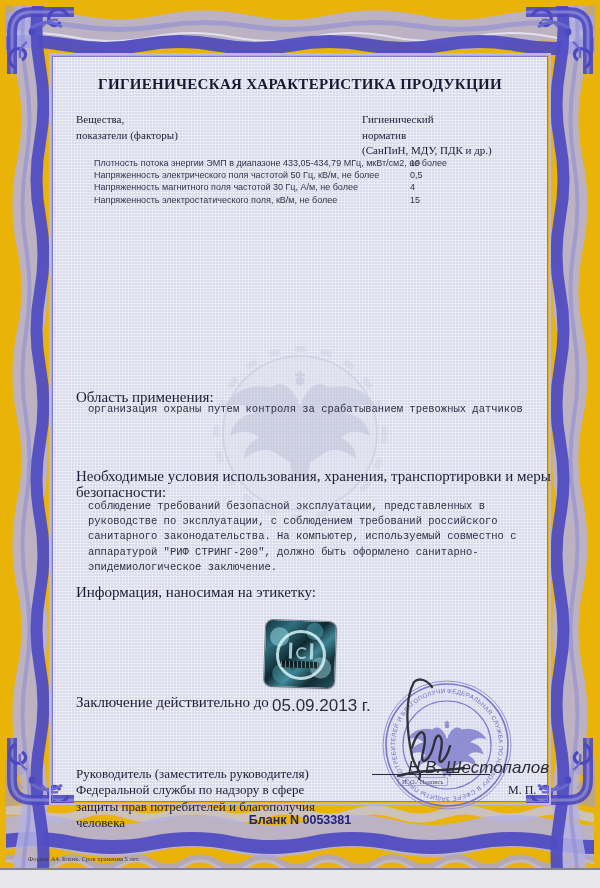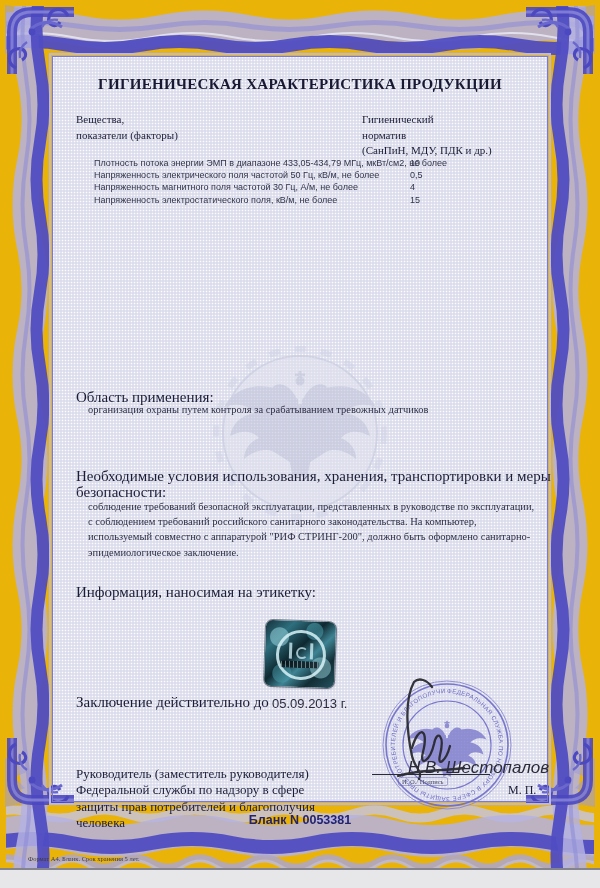--- a/index.html
+++ b/index.html
@@ -23,21 +23,21 @@
   .preline{white-space:pre-line;}
   .abs{position:absolute;z-index:3;}
   .serif{font-family:"Liberation Serif",serif;color:#1c1c36;}
   .sans{font-family:"Liberation Sans",sans-serif;color:#33334a;}
   .title{left:0;right:0;top:76px;text-align:center;font-size:15px;font-weight:bold;letter-spacing:.3px;color:#181832;}
   .colhdr{font-size:11px;line-height:15.5px;}
   .rows{left:78px;top:157px;width:460px;font-size:9px;line-height:12.2px;}
   .row{position:relative;height:12.2px;padding-left:16px;}
   .row .val{position:absolute;left:332px;top:0;}
   .sec-title{font-size:15px;color:#1c1c36;}
-  .sec-body{font-family:Liberation Serif, serif;font-size:10.5px;line-height:15.2px;color:#2f2f46;}
+  .sec-body{font-family:Liberation Mono, monospace;font-size:10.5px;line-height:15.2px;color:#2f2f46;}
   .scan-edge{position:absolute;left:0;right:0;top:868px;height:20px;background:#e7e7e9;border-top:2px solid #84848e;z-index:6;}
   .blanknum{left:0;right:0;top:813px;text-align:center;z-index:5;
      font-family:Liberation Sans, sans-serif;font-weight:bold;font-size:12.5px;color:#232370;}
   .footnote{left:28px;top:855px;font-size:6.5px;color:#3a3a46;z-index:6;}
   
   .holo{position:absolute;left:265px;top:621px;width:70px;height:66px;border-radius:7px;z-index:4;
     transform:rotate(2deg);
     background:
       radial-gradient(circle at 20% 25%, rgba(150,210,220,.55) 0 9px, transparent 10px),
       radial-gradient(circle at 80% 70%, rgba(150,210,220,.5) 0 10px, transparent 11px),
@@ -184,21 +184,21 @@
 
   <div class="abs sec-title" style="left:76px;top:584px;">Информация,  наносимая на этикетку:</div>
 
   <div class="holo">
     <div class="holo-ring"></div>
     <div class="holo-glyph"></div>
     <div class="holo-band"></div>
   </div>
 
   <div class="abs sec-title" style="left:76px;top:694px;">Заключение действительно до</div>
-  <div class="abs sans" style="left:272px;top:696px;font-size:13px;color:#2c2c3e;">05.09.2013 г.</div>
+  <div class="abs sans" style="left:272px;top:696px;font-size:17px;color:#2c2c3e;">05.09.2013 г.</div>
 
   <div class="abs serif preline" style="left:76px;top:731px;font-size:13px;line-height:16.3px;margin-top:35px;">Руководитель  (заместитель  руководителя)
 Федеральной  службы  по  надзору  в  сфере
 защиты прав потребителей и благополучия
 человека</div>
 
   <svg class="stampwrap" width="600" height="888">
     <g transform="translate(447,745)" opacity=".88">
       <circle r="64" fill="none" stroke="#8785ce" stroke-width="1"></circle>
       <circle r="61" fill="rgba(210,210,238,.18)" stroke="#6b69c6" stroke-width="1.6"></circle>

